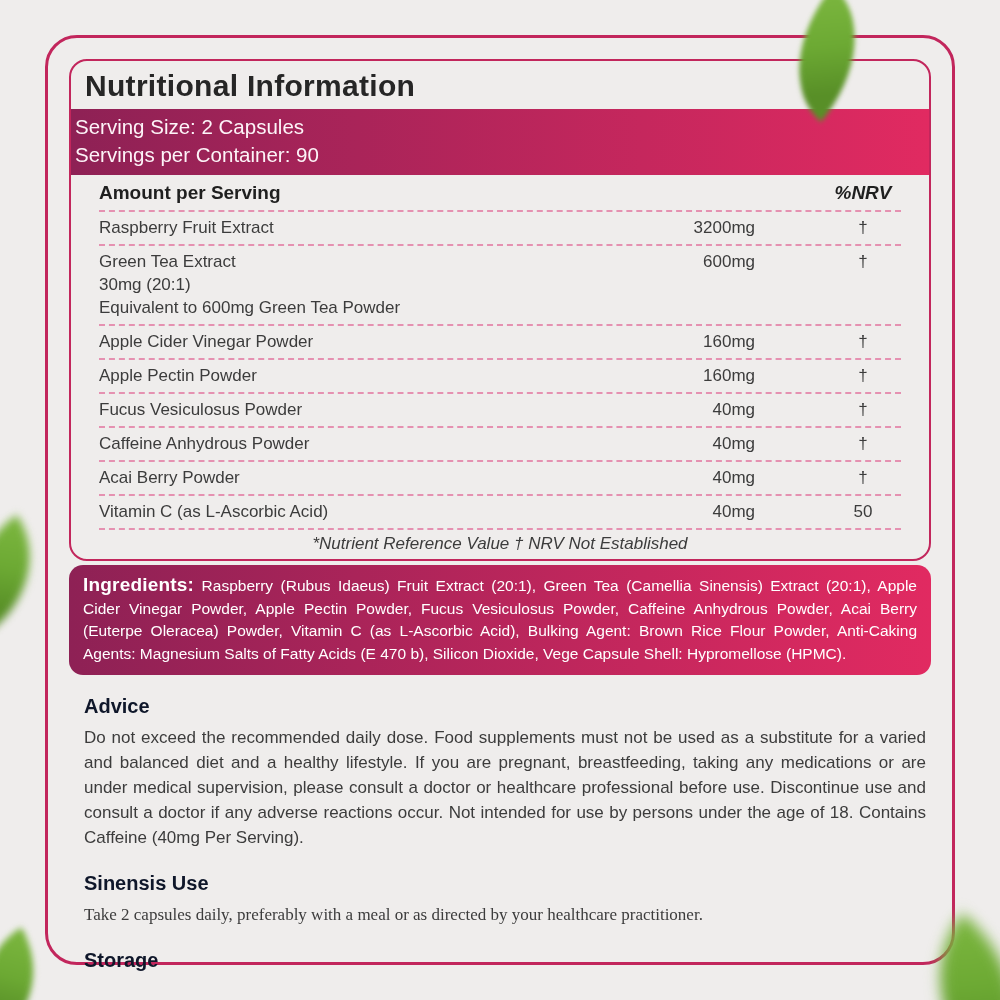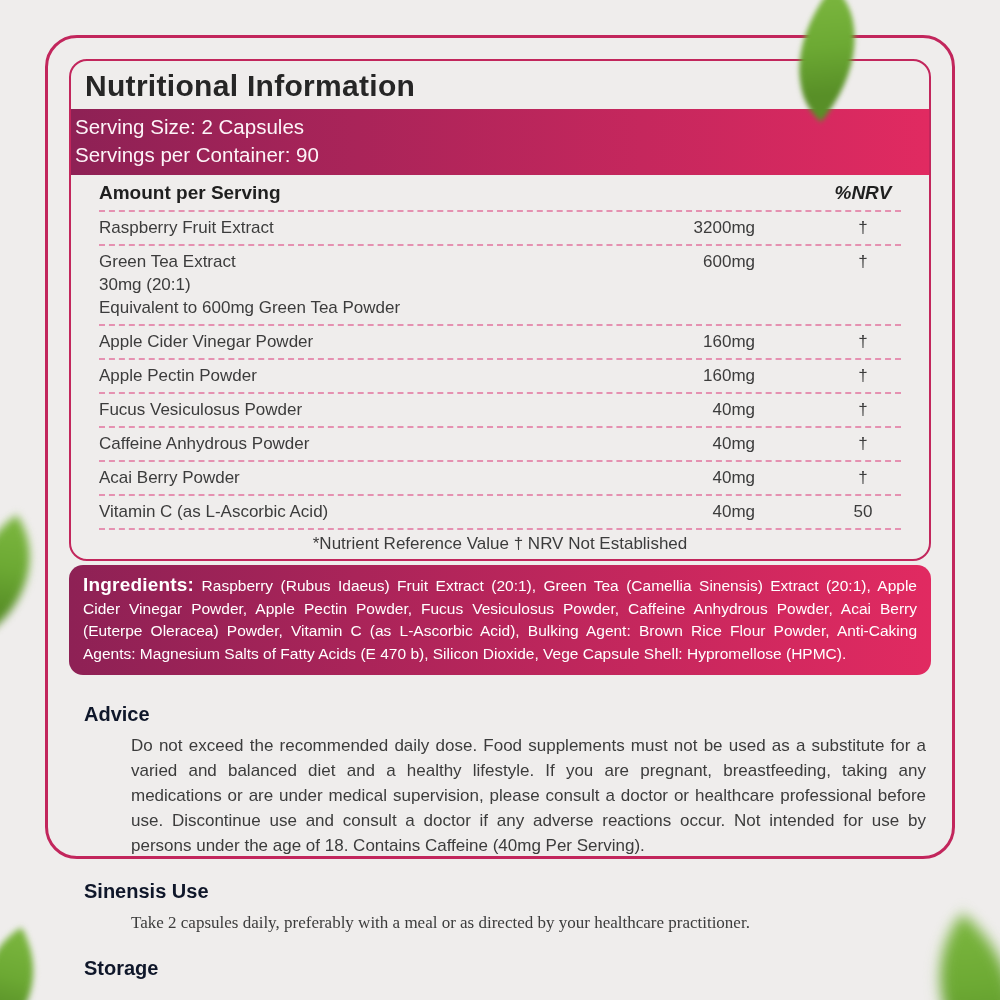--- a/index.html
+++ b/index.html
@@ -18,21 +18,21 @@
   body{
     background:var(--bg_gray);
     font-family:"Liberation Sans","DejaVu Sans",sans-serif;
     position:relative;
     overflow:hidden;
     color:var(--text_body);
   }
   .card{
     position:absolute;
     left:45px; top:35px;
-    width:910px; height:824px;
+    width:910px; height:930px;
     border:3px solid var(--border_pink);
     border-radius:32px;
     background:var(--bg_gray);
   }
   
   .panel{
     margin:21px 21px 0 21px;
     border:2px solid var(--border_pink);
     border-radius:18px;
     overflow:hidden;
@@ -75,23 +75,24 @@
     color:var(--text_body);
   }
   .row .amount{ text-align:right; }
   .row .nrv{ text-align:center; padding-left:70px; }
   .subline{ font-size:17px; line-height:23px; color:var(--text_body); }
   .footnote{
     text-align:center;
     font-size:17px;
     padding:4px 0 5px 0;
     color:var(--text_body);
+    font-style:italic;
   }
   .ingredients{
-    margin:4px 21px 16px 21px;
+    margin:4px 21px 8px 21px;
     border-radius:14px;
     background:linear-gradient(90deg,var(--accent_dark) 0%,var(--accent_bright) 100%);
     color:#fff;
     font-size:15.5px;
     line-height:22.6px;
     padding:9px 14px 10px 14px;
     text-align:justify;
   }
   .ingredients b{ font-size:19px; letter-spacing:.2px; }
   .sections{ padding:12px 26px 0 36px; }
@@ -100,21 +101,20 @@
     font-size:20px;
     font-weight:bold;
     color:#0f172a;
     margin-bottom:7px;
   }
   .section p{
     font-size:17px;
     line-height:25px;
     color:var(--text_body);
     text-align:justify;
-    margin-left:47px;
   }
   .section.no-justify p{ text-align:left;font-family:Liberation Serif, serif; }
   
   .leaf{
     position:absolute;
     background:linear-gradient(135deg,#79b43d 10%,var(--leaf_green) 45%,var(--leaf_green_dark) 80%);
     border-radius:0 100% 0 100%;
     z-index:5;
   }
   .leaf-top-right{

